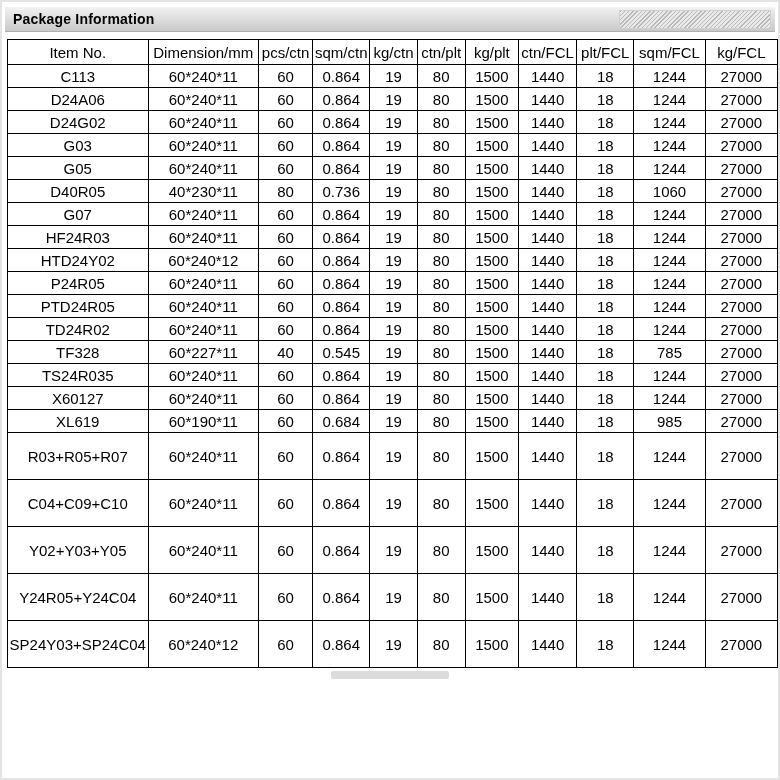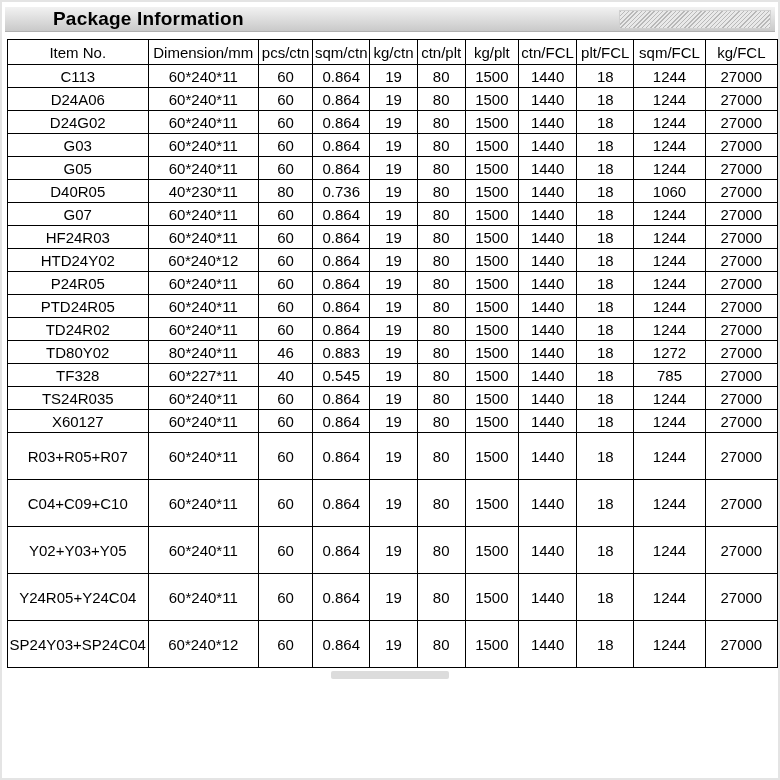--- a/index.html
+++ b/index.html
@@ -22,23 +22,22 @@
     background:linear-gradient(#f2f2f2,#c9c9c9);
     border-bottom:1px solid #b0b0b0;
     display:flex;
     align-items:center;
     justify-content:space-between;
     padding:0 4px 0 8px;
     margin-bottom:7px;
   }
   .title-bar .title{
     font-weight:bold;
-    font-size:19px;
+    font-size:14px;
     letter-spacing:0.2px;
-    margin-left:40px;
   }
   .hatch{
     width:150px;height:17px;
     background:repeating-linear-gradient(135deg,#b8b8b8 0 1px,#e9e9e9 1px 3px);
     border:1px solid #d0d0d0;
   }
   table.pkg{
     border-collapse:collapse;
     table-layout:fixed;
     width:771px;
@@ -265,33 +264,20 @@
           <td>0.864</td>
           <td>19</td>
           <td>80</td>
           <td>1500</td>
           <td>1440</td>
           <td>18</td>
           <td>1244</td>
           <td>27000</td>
         </tr>
         <tr>
-          <td>TD80Y02</td>
-          <td>80*240*11</td>
-          <td>46</td>
-          <td>0.883</td>
-          <td>19</td>
-          <td>80</td>
-          <td>1500</td>
-          <td>1440</td>
-          <td>18</td>
-          <td>1272</td>
-          <td>27000</td>
-        </tr>
-        <tr>
           <td>TF328</td>
           <td>60*227*11</td>
           <td>40</td>
           <td>0.545</td>
           <td>19</td>
           <td>80</td>
           <td>1500</td>
           <td>1440</td>
           <td>18</td>
           <td>785</td>
@@ -316,20 +302,33 @@
           <td>60</td>
           <td>0.864</td>
           <td>19</td>
           <td>80</td>
           <td>1500</td>
           <td>1440</td>
           <td>18</td>
           <td>1244</td>
           <td>27000</td>
         </tr>
+        <tr>
+          <td>XL619</td>
+          <td>60*190*11</td>
+          <td>60</td>
+          <td>0.684</td>
+          <td>19</td>
+          <td>80</td>
+          <td>1500</td>
+          <td>1440</td>
+          <td>18</td>
+          <td>985</td>
+          <td>27000</td>
+        </tr>
         <tr class="tall">
           <td>R03+R05+R07</td>
           <td>60*240*11</td>
           <td>60</td>
           <td>0.864</td>
           <td>19</td>
           <td>80</td>
           <td>1500</td>
           <td>1440</td>
           <td>18</td>

